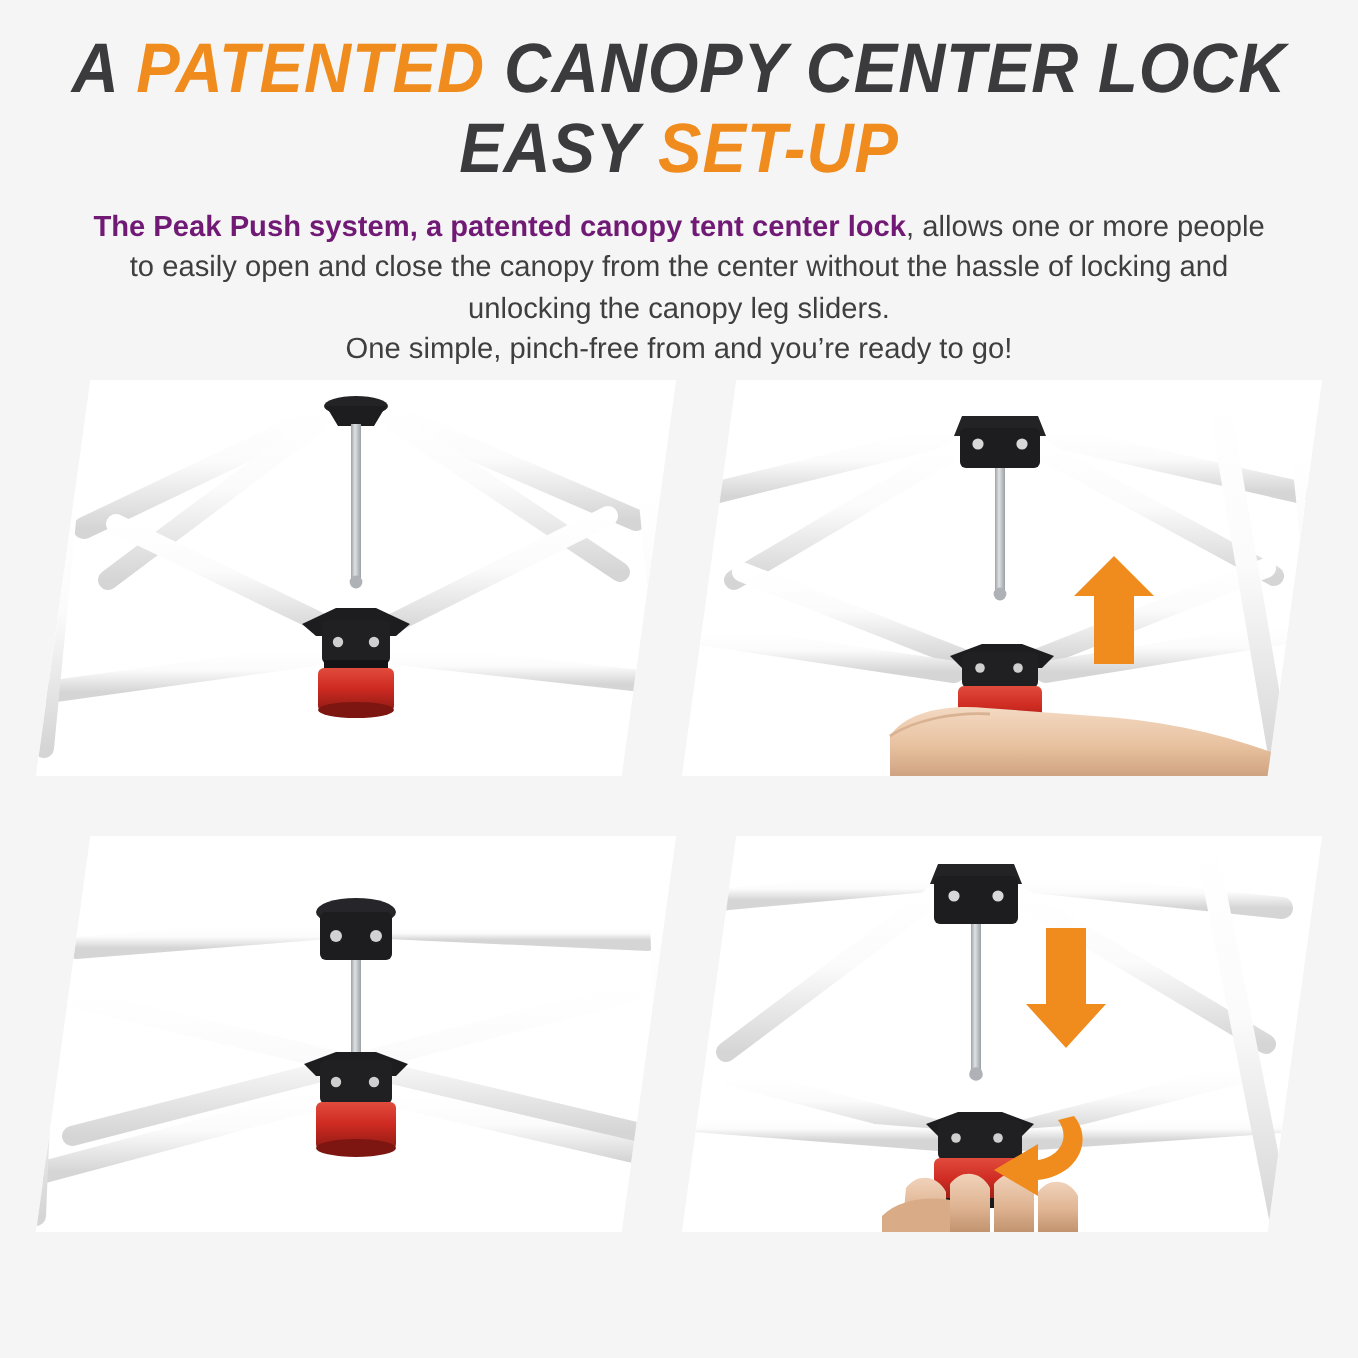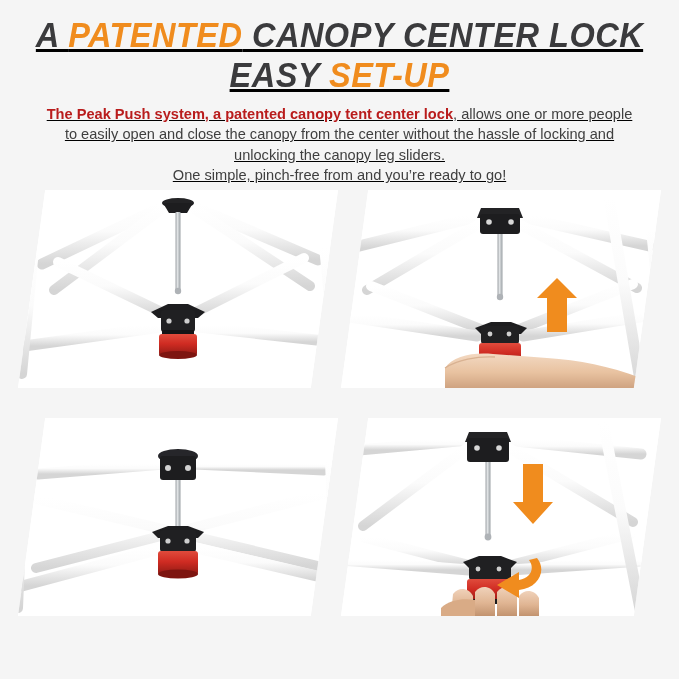--- a/index.html
+++ b/index.html
@@ -2,21 +2,21 @@
 <html><head>
 <meta charset="utf-8">
 <style>
   html,body{margin:0;padding:0;}
   body{
     width:679px;height:679px;
     background:#f5f5f5;
     font-family:"Liberation Sans", sans-serif;
     overflow:hidden;
   }
-  .page{position:relative;width:679px;height:538px;background:#f5f5f5;text-decoration:underline;}
+  .page{position:relative;width:679px;height:538px;background:#f5f5f5;}
 
   
   .headline{
     text-align:center;
     padding-top:17px;
     line-height:1.00;
   }
   .hl-line{
     font-family:"Liberation Sans", sans-serif;
     font-weight:bold;
@@ -33,21 +33,21 @@
 
   
   .body-copy{
     margin:12px auto 0 auto;
     width:600px;
     text-align:center;
     font-size:14.6px;
     line-height:1.40;
     color:#3f3f3f;
   }
-  .body-copy b{font-weight:bold;color:#b91c1c;}
+  .body-copy b{font-weight:bold;color:#701a75;}
 
   
   .panel-grid{
     position:absolute;
     left:0; top:186px;
     width:679px; height:460px;
   }
   .panel{
     position:absolute;
     overflow:hidden;

